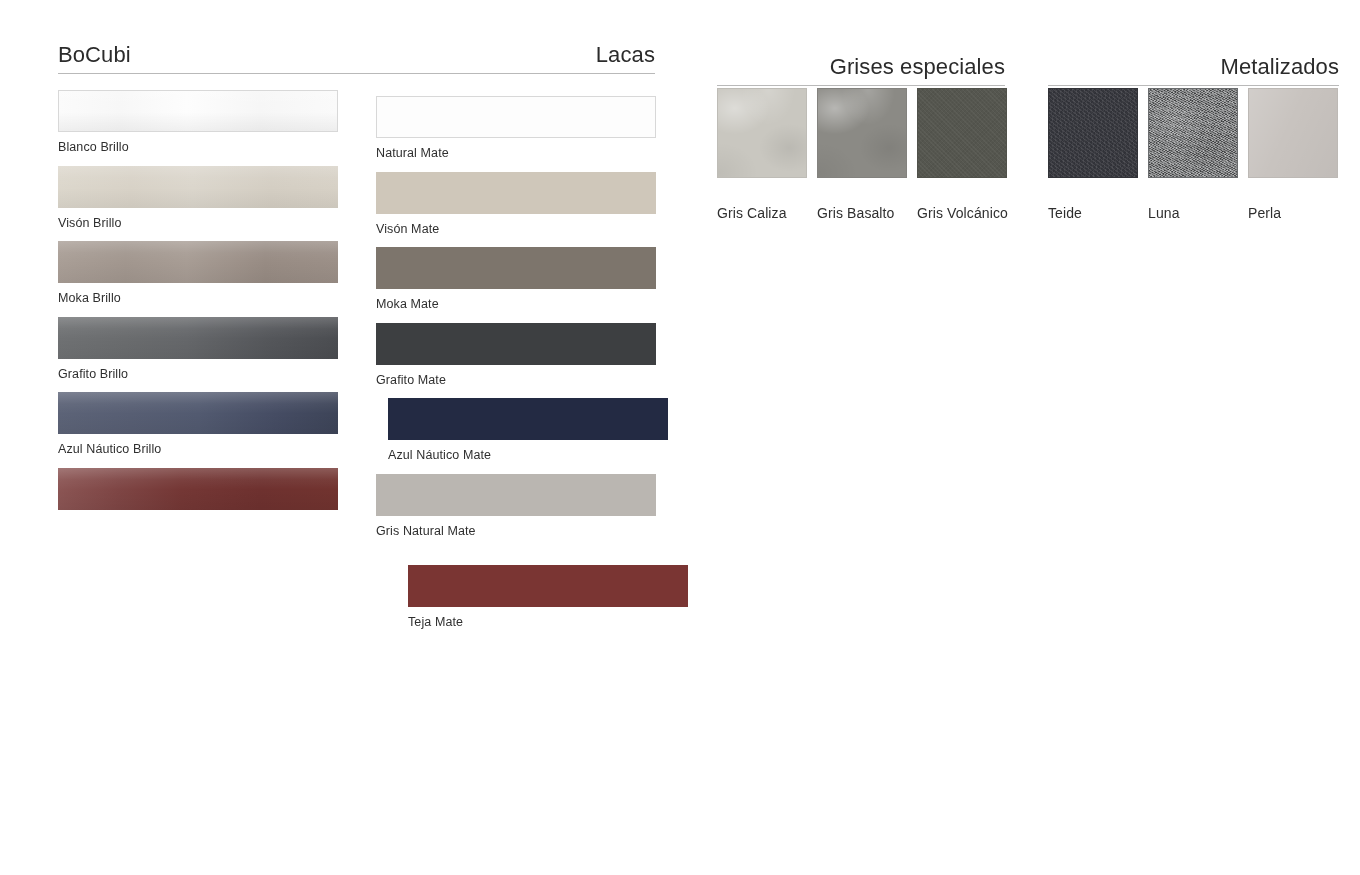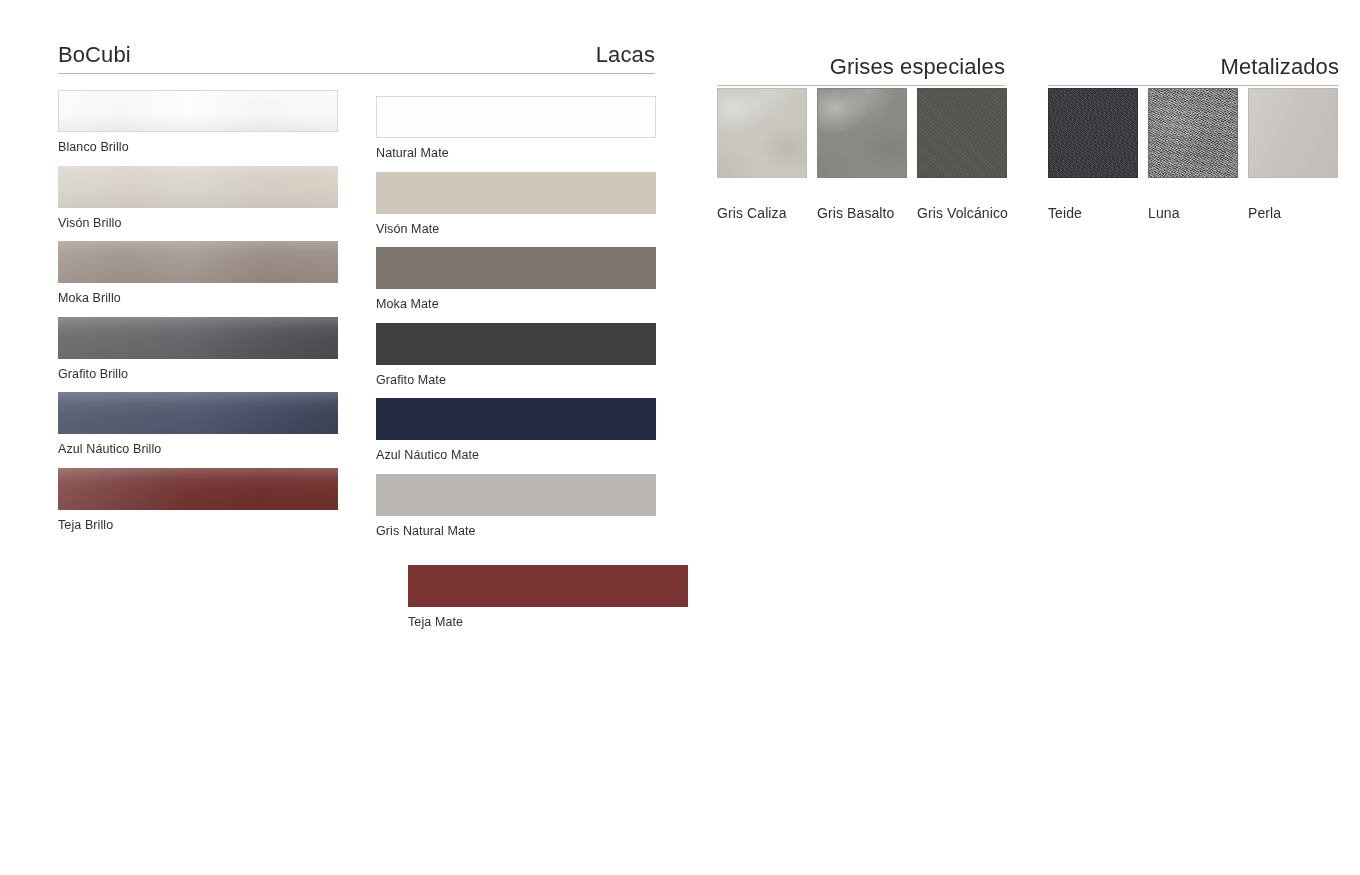--- a/index.html
+++ b/index.html
@@ -132,42 +132,41 @@
       <div class="sw-item" style="margin-top: 12px;">
         <div class="bar gloss" style="background: linear-gradient(to right, rgb(111, 113, 115) 0%, rgb(106, 108, 110) 24%, rgb(101, 103, 106) 46%, rgb(84, 86, 90) 76%, rgb(75, 77, 81) 100%);"></div>
         <div class="bar-label">Grafito Brillo</div>
       </div>
       <div class="sw-item" style="margin-top: 12px;">
         <div class="bar gloss" style="background: linear-gradient(to right, rgb(92, 99, 119) 0%, rgb(87, 94, 115) 26%, rgb(82, 90, 112) 50%, rgb(69, 76, 99) 78%, rgb(61, 68, 88) 100%);"></div>
         <div class="bar-label">Azul Náutico Brillo</div>
       </div>
       <div class="sw-item" style="margin-top: 12px;">
         <div class="bar gloss" style="background: linear-gradient(to right, rgb(139, 85, 84) 0%, rgb(126, 69, 68) 22%, rgb(116, 55, 53) 44%, rgb(110, 49, 47) 72%, rgb(113, 51, 47) 100%);"></div>
-        <div class="bar-label">Teja Brillo</div>
       </div>
     </div>
 
   <div class="col" id="col-mate" style="left:376px;top:96px;">
       <div class="sw-item">
         <div class="bar bordered" style="background: rgb(253, 253, 253);"></div>
         <div class="bar-label">Natural Mate</div>
       </div>
       <div class="sw-item" style="margin-top: 12px;">
         <div class="bar" style="background: rgb(207, 199, 186);"></div>
         <div class="bar-label">Visón Mate</div>
       </div>
       <div class="sw-item" style="margin-top: 12px;">
         <div class="bar" style="background: rgb(125, 117, 108);"></div>
         <div class="bar-label">Moka Mate</div>
       </div>
       <div class="sw-item" style="margin-top: 12px;">
         <div class="bar" style="background: rgb(61, 63, 65);"></div>
         <div class="bar-label">Grafito Mate</div>
       </div>
-      <div class="sw-item" style="margin-top: 12px;">
+      <div class="sw-item" style="margin-top: 12px; margin-left: 12px;">
         <div class="bar" style="background: rgb(35, 42, 67);"></div>
         <div class="bar-label">Azul Náutico Mate</div>
       </div>
       <div class="sw-item" style="margin-top: 12px;">
         <div class="bar" style="background: rgb(186, 182, 177);"></div>
         <div class="bar-label">Gris Natural Mate</div>
       </div>
       <div class="sw-item" style="margin-top: 28px; padding-left: 32px;">
         <div class="bar" style="background: rgb(122, 53, 51);"></div>
         <div class="bar-label">Teja Mate</div>

